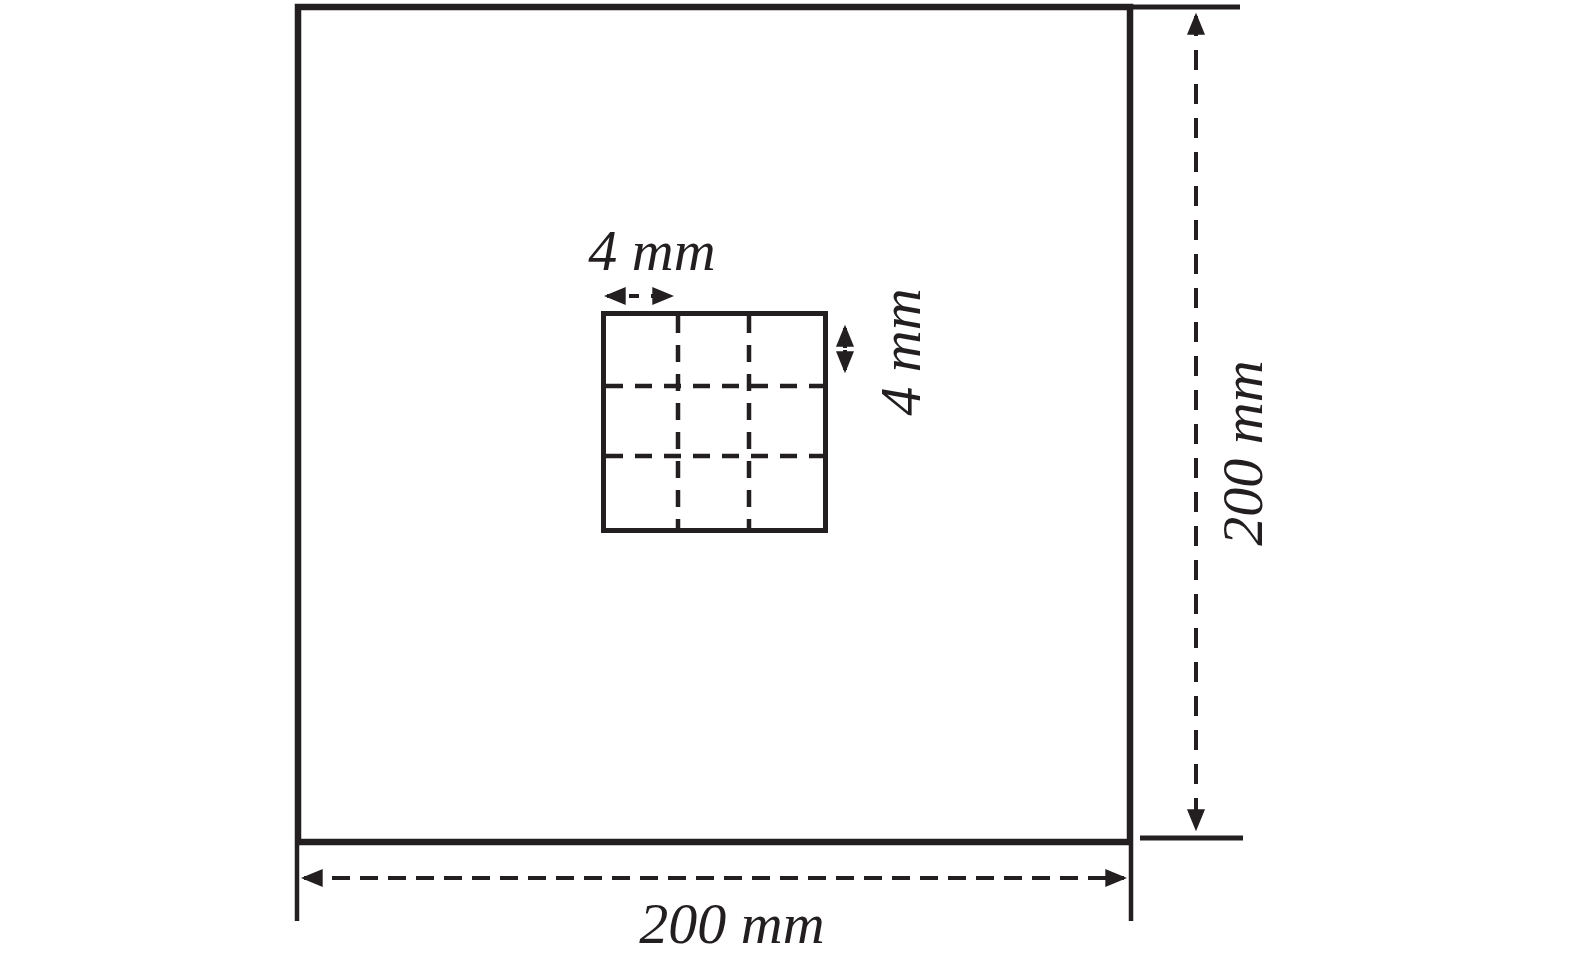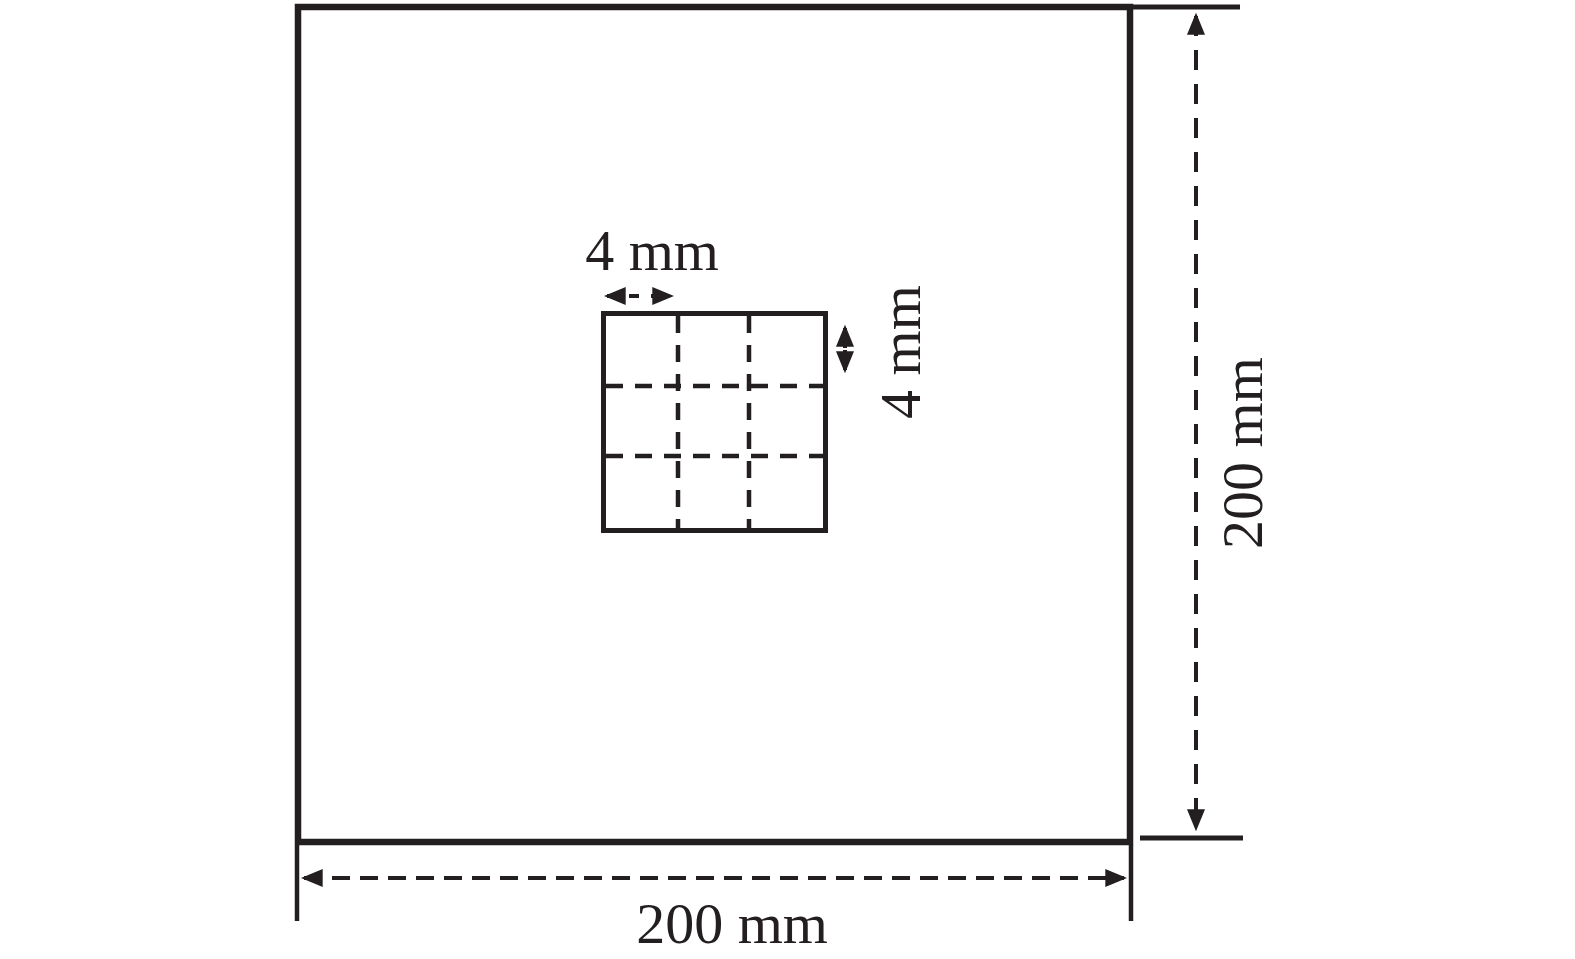--- a/index.html
+++ b/index.html
@@ -6,20 +6,21 @@
   html, body {
     margin: 0; padding: 0;
     background: var(--bg);
     width: 1575px; height: 959px;
     overflow: hidden;
   }
   .figure-canvas {
     position: relative;
     width: 1575px; height: 959px;
     background: var(--bg);
+    font-style: italic;
   }
   svg { display: block; }
   .stroke { stroke: var(--ink); fill: none; stroke-linecap: butt; }
   .outer-square   { stroke-width: 6.5; }
   .inner-square   { stroke-width: 5; }
   .grid-dash      { stroke-width: 4.5; stroke-dasharray: 17 12; }
   .ext-line       { stroke-width: 5; }
   .ext-line-thin  { stroke-width: 4.5; }
   .dim-dash       { stroke-width: 4; }
   .dim-cellw      { stroke-dasharray: 10 12; }

